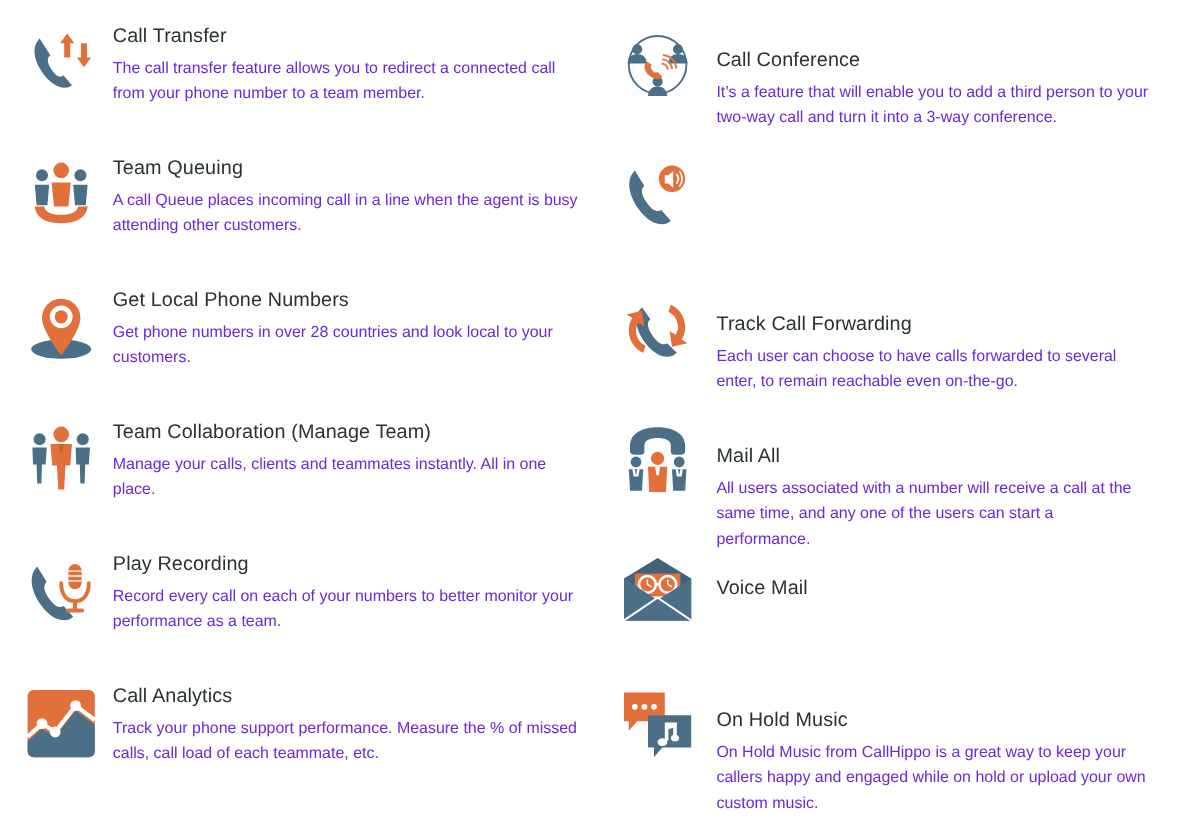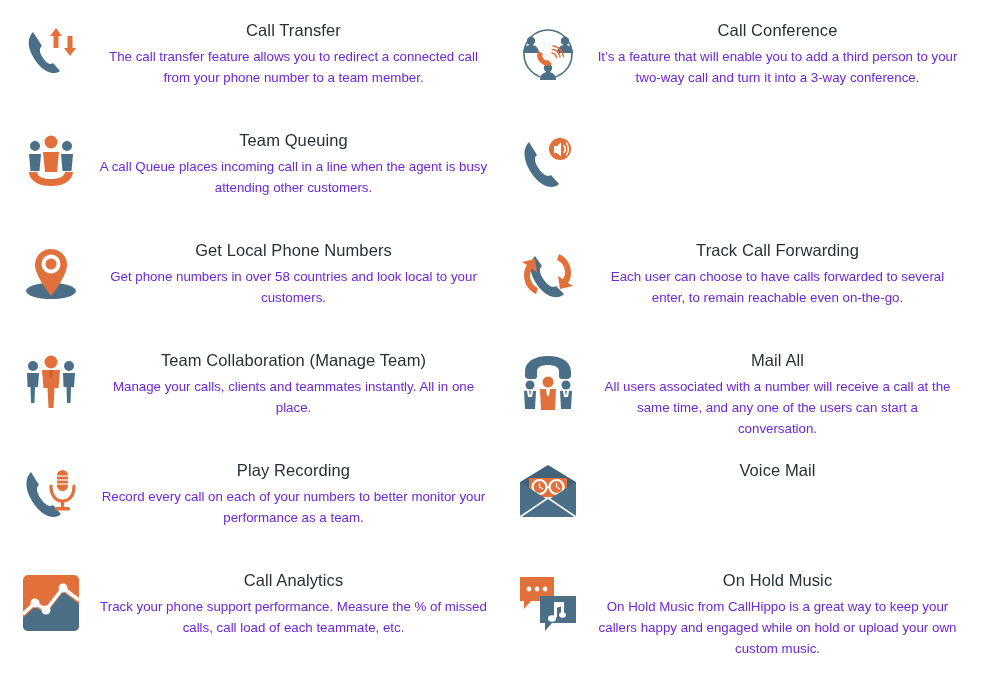--- a/index.html
+++ b/index.html
@@ -38,38 +38,37 @@
     justify-content: center;
     padding-top: 4px;
     box-sizing: border-box;
   }
   .feature-icon svg { display: block; }
   .feature-text {
     flex: 1 1 auto;
     padding-left: 10px;
     padding-right: 16px;
     min-width: 0;
-    text-align: center;
   }
   .feature-title {
     color: #283135;
     font-size: 16.5px;
     line-height: 20px;
     font-weight: 400;
     margin: 0 0 6px 0;
     letter-spacing: 0.1px;
   }
   .feature-desc {
     color: #6d28d9;
     font-size: 13.3px;
     line-height: 21px;
     margin: 0;
   }
   
-  .col-right .feature-text { padding-right: 24px; }
+  .col-right .feature-text { padding-right: 24px; margin-top: 20px; }
   .col-right .feature-icon { flex: 0 0 78px; width: 78px; }
 </style>
 </head>
 <body>
 
 <div class="features-grid">
 
   <div class="feature-card col-left">
     <div class="feature-icon">
       <svg width="56" height="58" viewBox="0 0 56 58">
@@ -144,21 +143,21 @@
     <div class="feature-icon">
       <svg width="58" height="58" viewBox="0 0 58 58">
         <ellipse cx="29" cy="47" rx="25" ry="8" fill="#4b6f87"></ellipse>
         <path d="M29 5 C20 5 13 12 13 21 C13 32 29 52 29 52 C29 52 45 32 45 21 C45 12 38 5 29 5 Z" fill="#e2703a"></path>
         <circle cx="29" cy="20" r="9.5" fill="#ffffff"></circle>
         <circle cx="29" cy="20" r="5.5" fill="#e2703a"></circle>
       </svg>
     </div>
     <div class="feature-text">
       <h3 class="feature-title">Get Local Phone Numbers</h3>
-      <p class="feature-desc">Get phone numbers in over 58 countries and look local to your customers.</p>
+      <p class="feature-desc">Get phone numbers in over 28 countries and look local to your customers.</p>
     </div>
   </div>
 
   <div class="feature-card col-right">
     <div class="feature-icon">
       <svg width="60" height="60" viewBox="0 0 60 60">
         <path d="M17 12 C10 19 11 30 20 42 C29 54 40 56 46 50 L38 42 C35 44 31 43 26 36 C21 29 21 24 24 22 Z" fill="#4b6f87"></path>
         <path d="M41 10 C48 13 53 20 53 29 C53 33 52 36 50 39 L55 42 L42 45 L40 32 L45 35 C46 33 47 31 47 29 C47 23 44 18 39 16 Z" fill="#e2703a"></path>
         <path d="M18 50 C11 47 6 40 6 31 C6 27 7 24 9 21 L4 18 L17 15 L19 28 L14 25 C13 27 12 29 12 31 C12 37 15 42 20 44 Z" fill="#e2703a"></path>
       </svg>
@@ -207,21 +206,21 @@
         </g>
         <g fill="#ffffff">
           <path d="M8 37 h2 l1 5 l1 -5 h2 l-1 6 h-4 Z"></path>
           <path d="M44 37 h2 l1 5 l1 -5 h2 l-1 6 h-4 Z"></path>
           <path d="M27 35 h4 l-1 7 h-2 Z"></path>
         </g>
       </svg>
     </div>
     <div class="feature-text">
       <h3 class="feature-title">Mail All</h3>
-      <p class="feature-desc">All users associated with a number will receive a call at the same time, and any one of the users can start a conversation.</p>
+      <p class="feature-desc">All users associated with a number will receive a call at the same time, and any one of the users can start a performance.</p>
     </div>
   </div>
 
   <div class="feature-card col-left">
     <div class="feature-icon">
       <svg width="58" height="58" viewBox="0 0 58 58">
         <path d="M9 8 C2 15 3 27 12 40 C21 53 33 56 39 50 L31 41 C28 43 24 42 19 35 C14 28 14 23 17 21 Z" fill="#4b6f87"></path>
         <rect x="35" y="6" width="11" height="21" rx="5.5" fill="#e2703a"></rect>
         <path d="M29 22 C29 32 34 37 40.5 37 C47 37 52 32 52 22" stroke="#e2703a" stroke-width="3.2" fill="none" stroke-linecap="round"></path>
         <rect x="38.8" y="36" width="3.4" height="8" fill="#e2703a"></rect>

